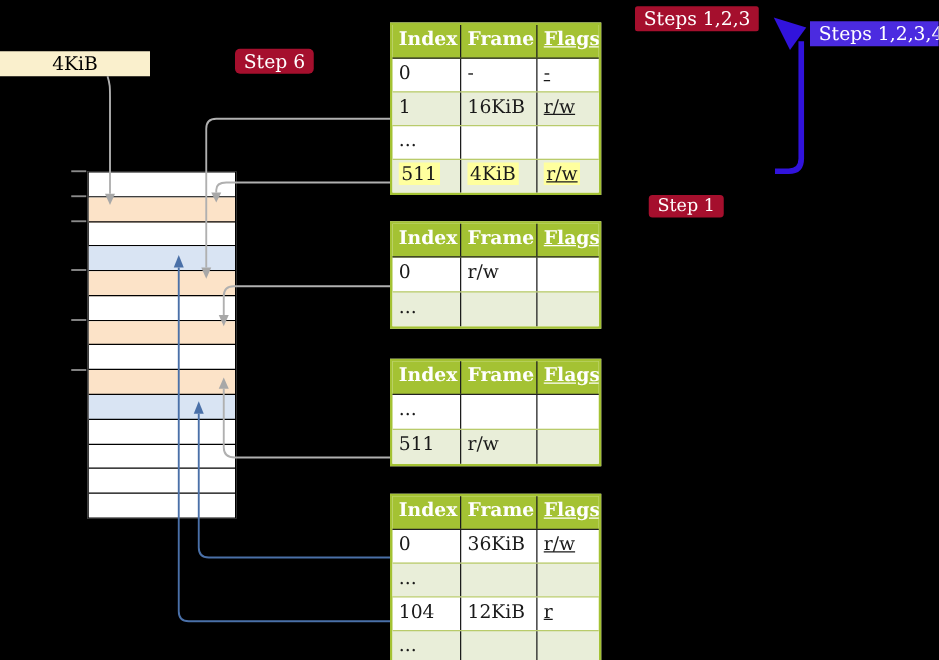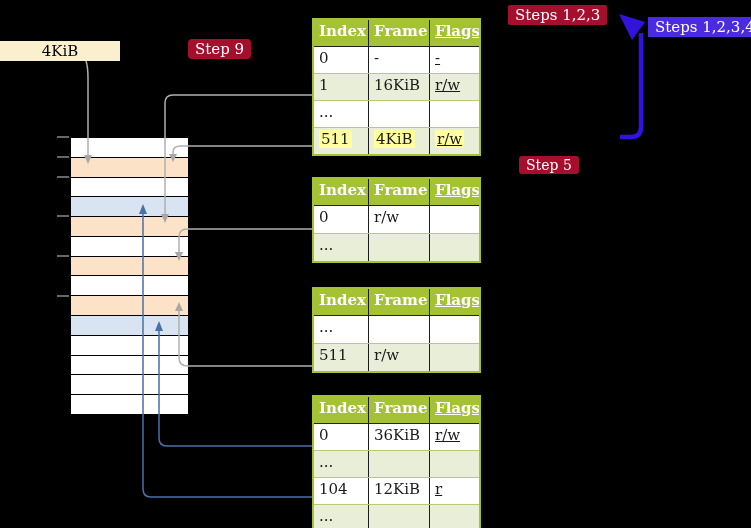--- a/index.html
+++ b/index.html
@@ -40,24 +40,24 @@
   .hl { background:var(--hlyellow); padding:0 2px; }
 
   #overlay { position:absolute; left:0; top:0; pointer-events:none; }
 </style>
 </head>
 <body>
 
 <div id="stage">
 
   <div class="tag" id="lbl-4kib">4KiB</div>
-  <div class="tag" id="lbl-step0">Step 9</div>
+  <div class="tag" id="lbl-step0">Step 6</div>
   <div class="tag" id="lbl-steps123">Steps 1,2,3</div>
   <div class="tag" id="lbl-steps1234">Steps 1,2,3,4</div>
-  <div class="tag" id="lbl-step4">Step 5</div>
+  <div class="tag" id="lbl-step4">Step 1</div>
 
   <div id="memcol">
       <div class="mrow free"></div>
       <div class="mrow pagetable"></div>
       <div class="mrow free"></div>
       <div class="mrow data"></div>
       <div class="mrow pagetable"></div>
       <div class="mrow free"></div>
       <div class="mrow pagetable"></div>
       <div class="mrow free"></div>

